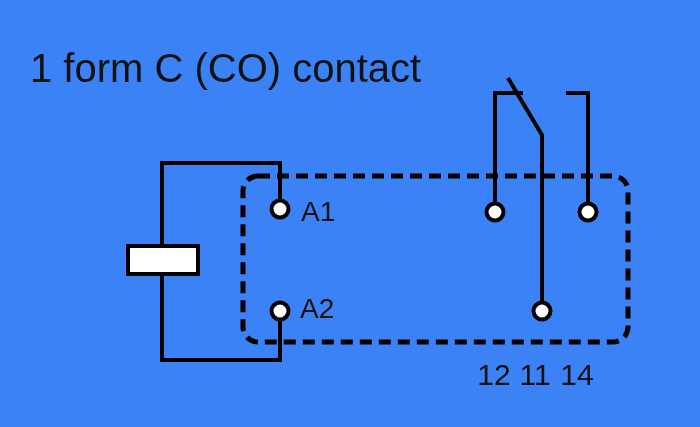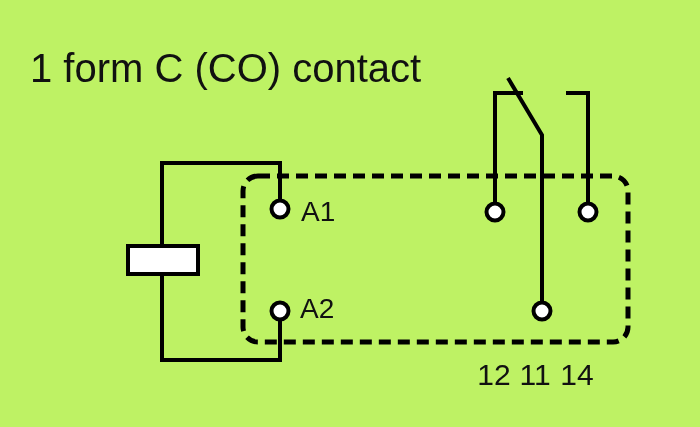--- a/index.html
+++ b/index.html
@@ -4,21 +4,21 @@
 <style>
   html, body {
     margin: 0;
     padding: 0;
     background: #ffffff;
   }
   .page {
     position: relative;
     width: 700px;
     height: 427px;
-    background: #bef264;
+    background: #3b82f6;
     overflow: hidden;
     font-family: "Liberation Sans", sans-serif;
   }
   svg { display: block; }
   .title-text {
     font-family: "Liberation Sans", sans-serif;
     font-size: 40px;
     fill: #111111;
   }
   .term-label {

